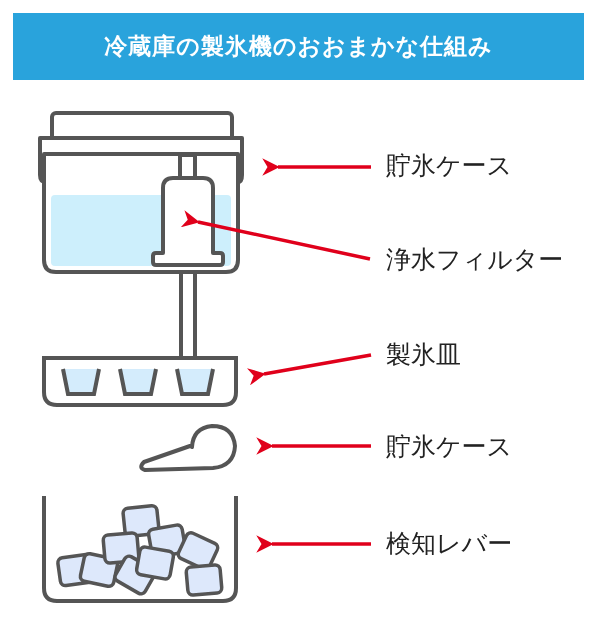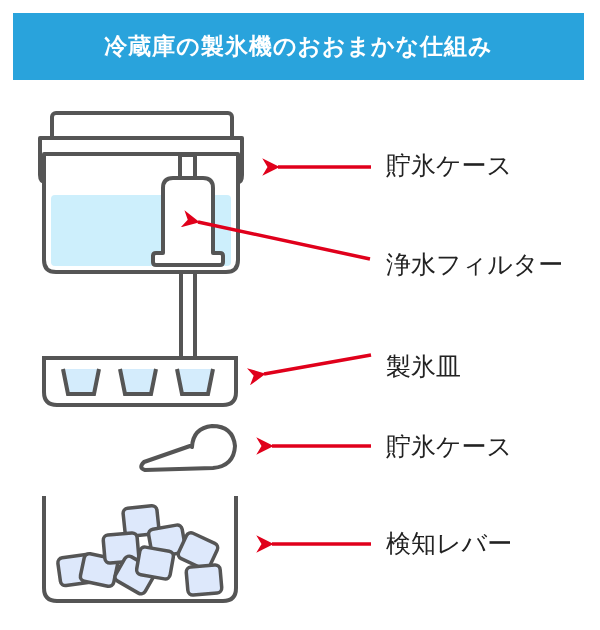--- a/index.html
+++ b/index.html
@@ -66,16 +66,16 @@
   <g stroke="#e0001b" stroke-width="3.5" fill="none">
     <line x1="371" y1="167" x2="278" y2="167" marker-end="url(#ah)"></line>
     <line x1="370" y1="259" x2="198" y2="222" marker-end="url(#ah)"></line>
     <line x1="371" y1="355" x2="264" y2="374" marker-end="url(#ah)"></line>
     <line x1="371" y1="446" x2="272" y2="446" marker-end="url(#ah)"></line>
     <line x1="371" y1="544" x2="272" y2="544" marker-end="url(#ah)"></line>
   </g>
 </svg>
 
 <span class="label" style="top:153px;">貯氷ケース</span>
-<span class="label" style="top:254px;font-family:Liberation Mono, monospace;">浄水フィルター</span>
-<span class="label" style="top:354px;">製氷皿</span>
+<span class="label" style="top:247px;">浄水フィルター</span>
+<span class="label" style="top:342px;">製氷皿</span>
 <span class="label" style="top:434px;">貯氷ケース</span>
 <span class="label" style="top:531px;">検知レバー</span>
 
 </body></html>

